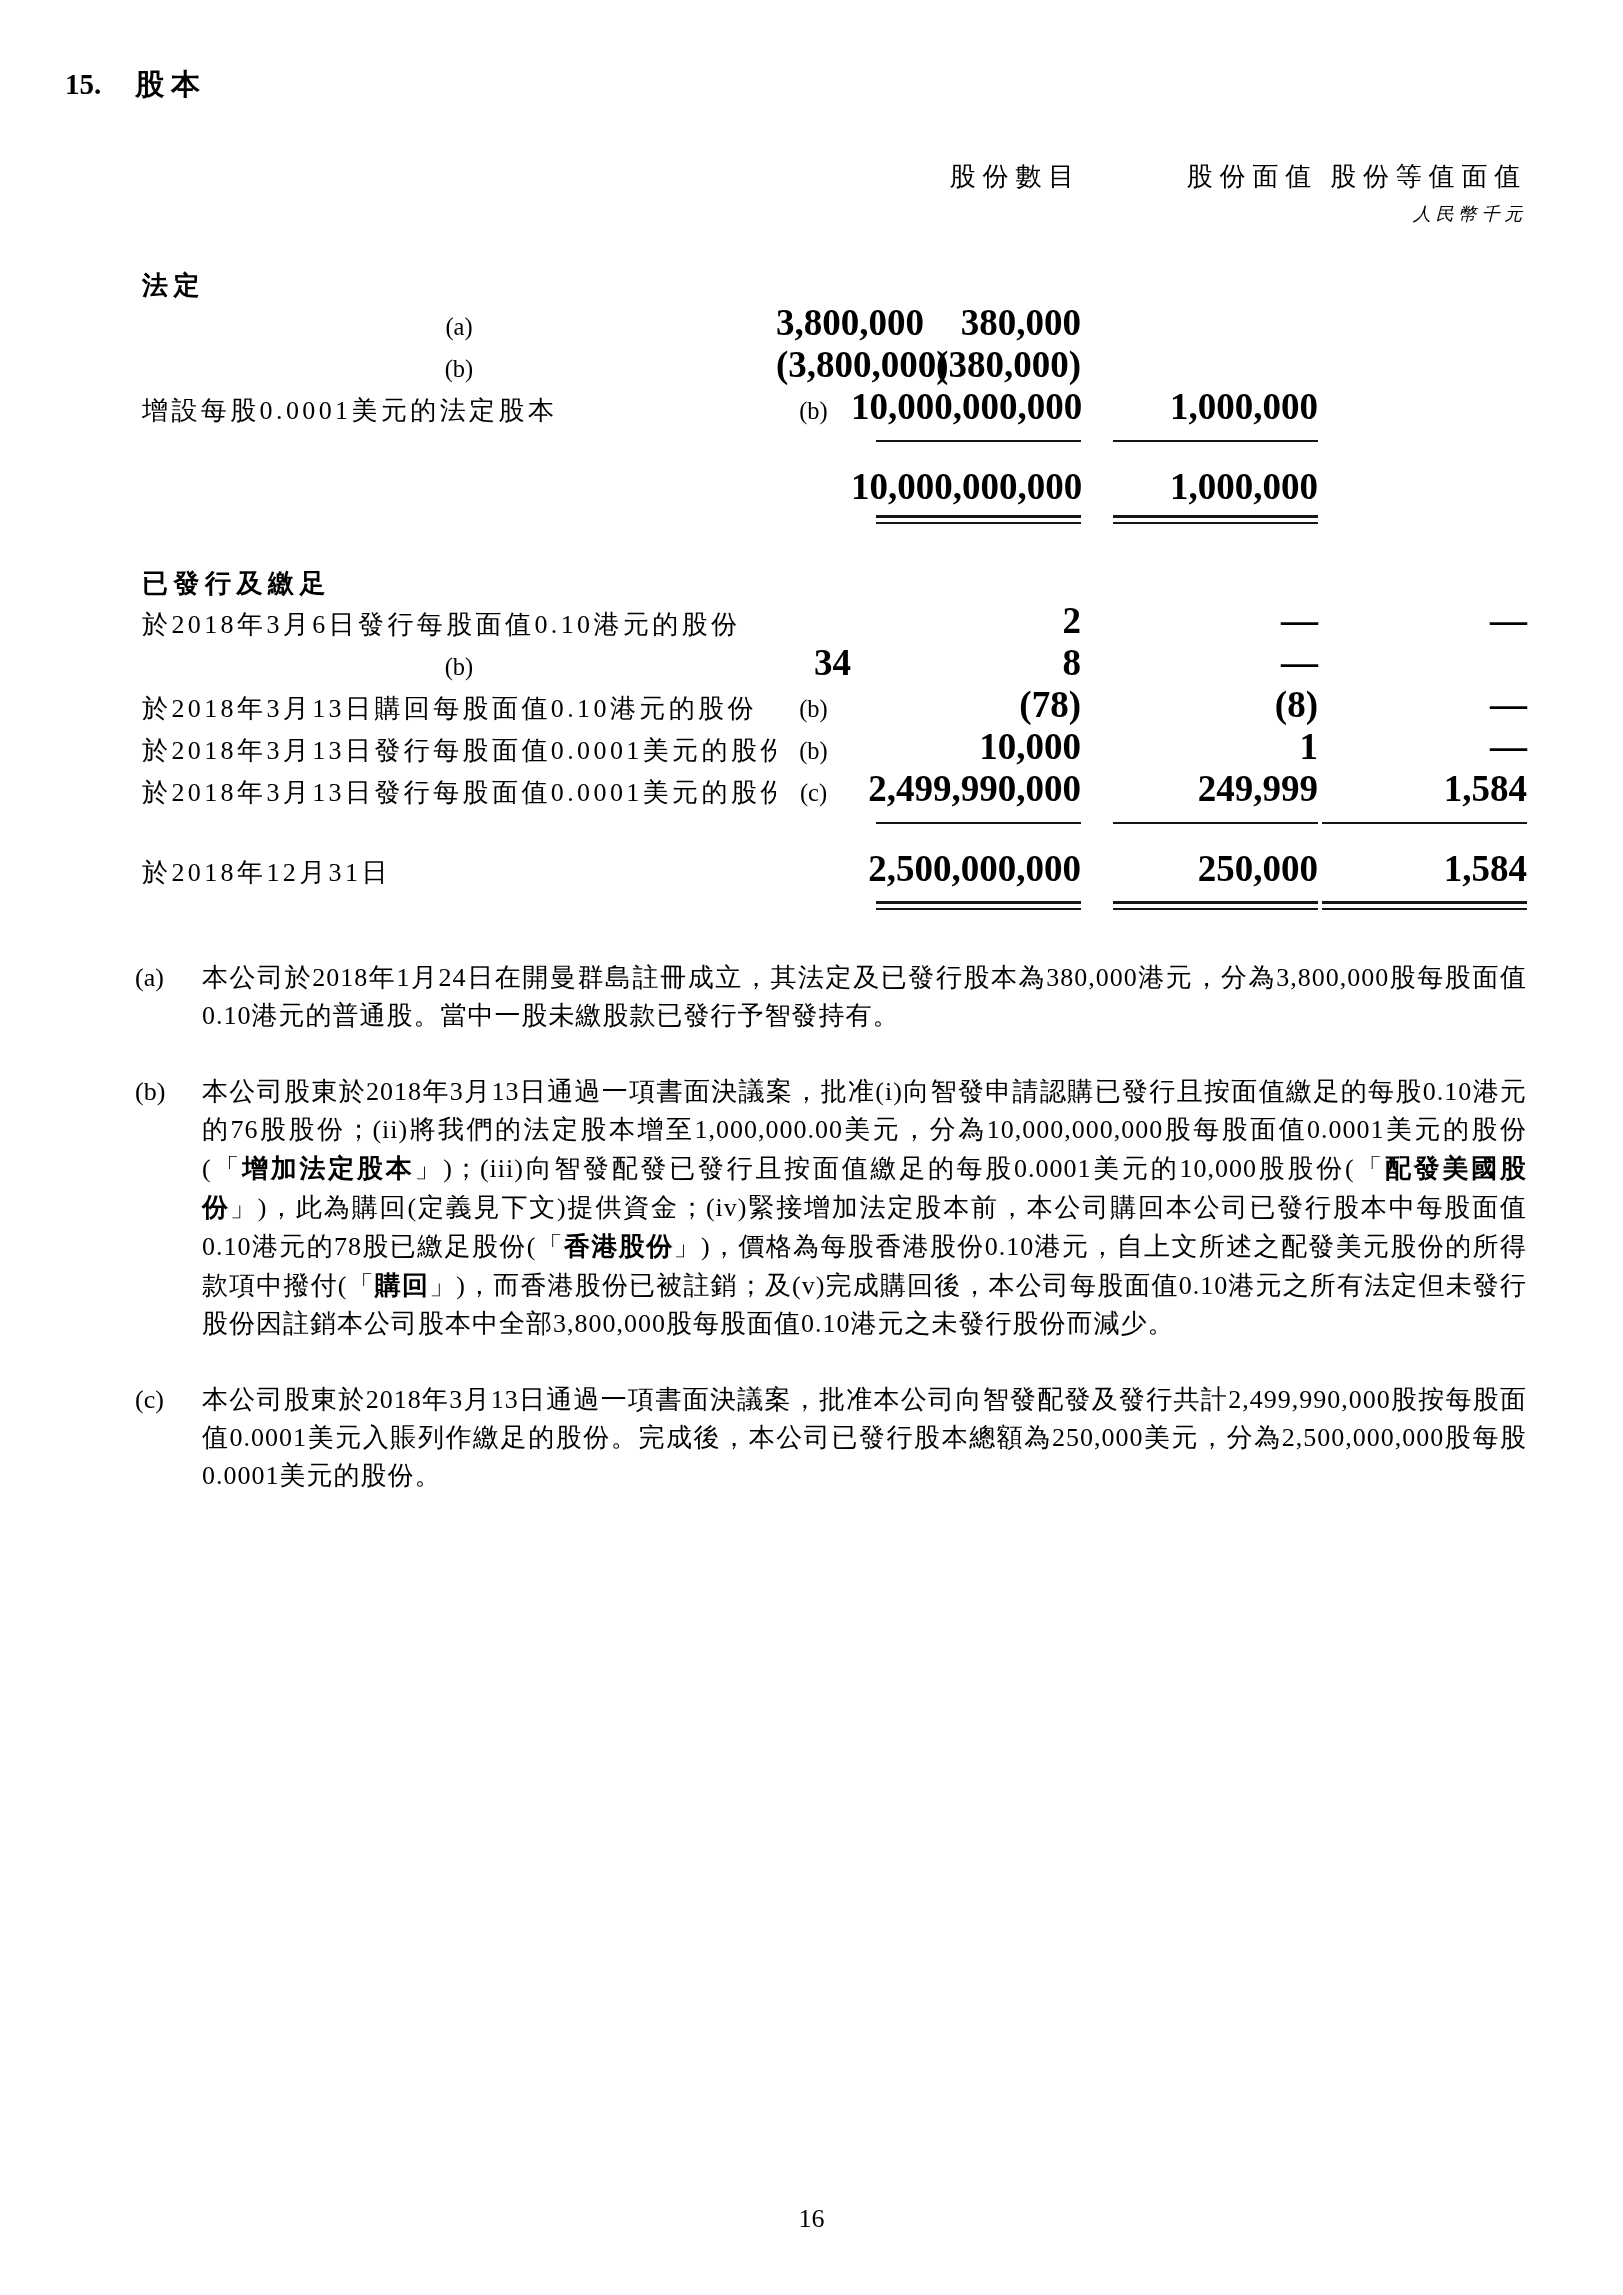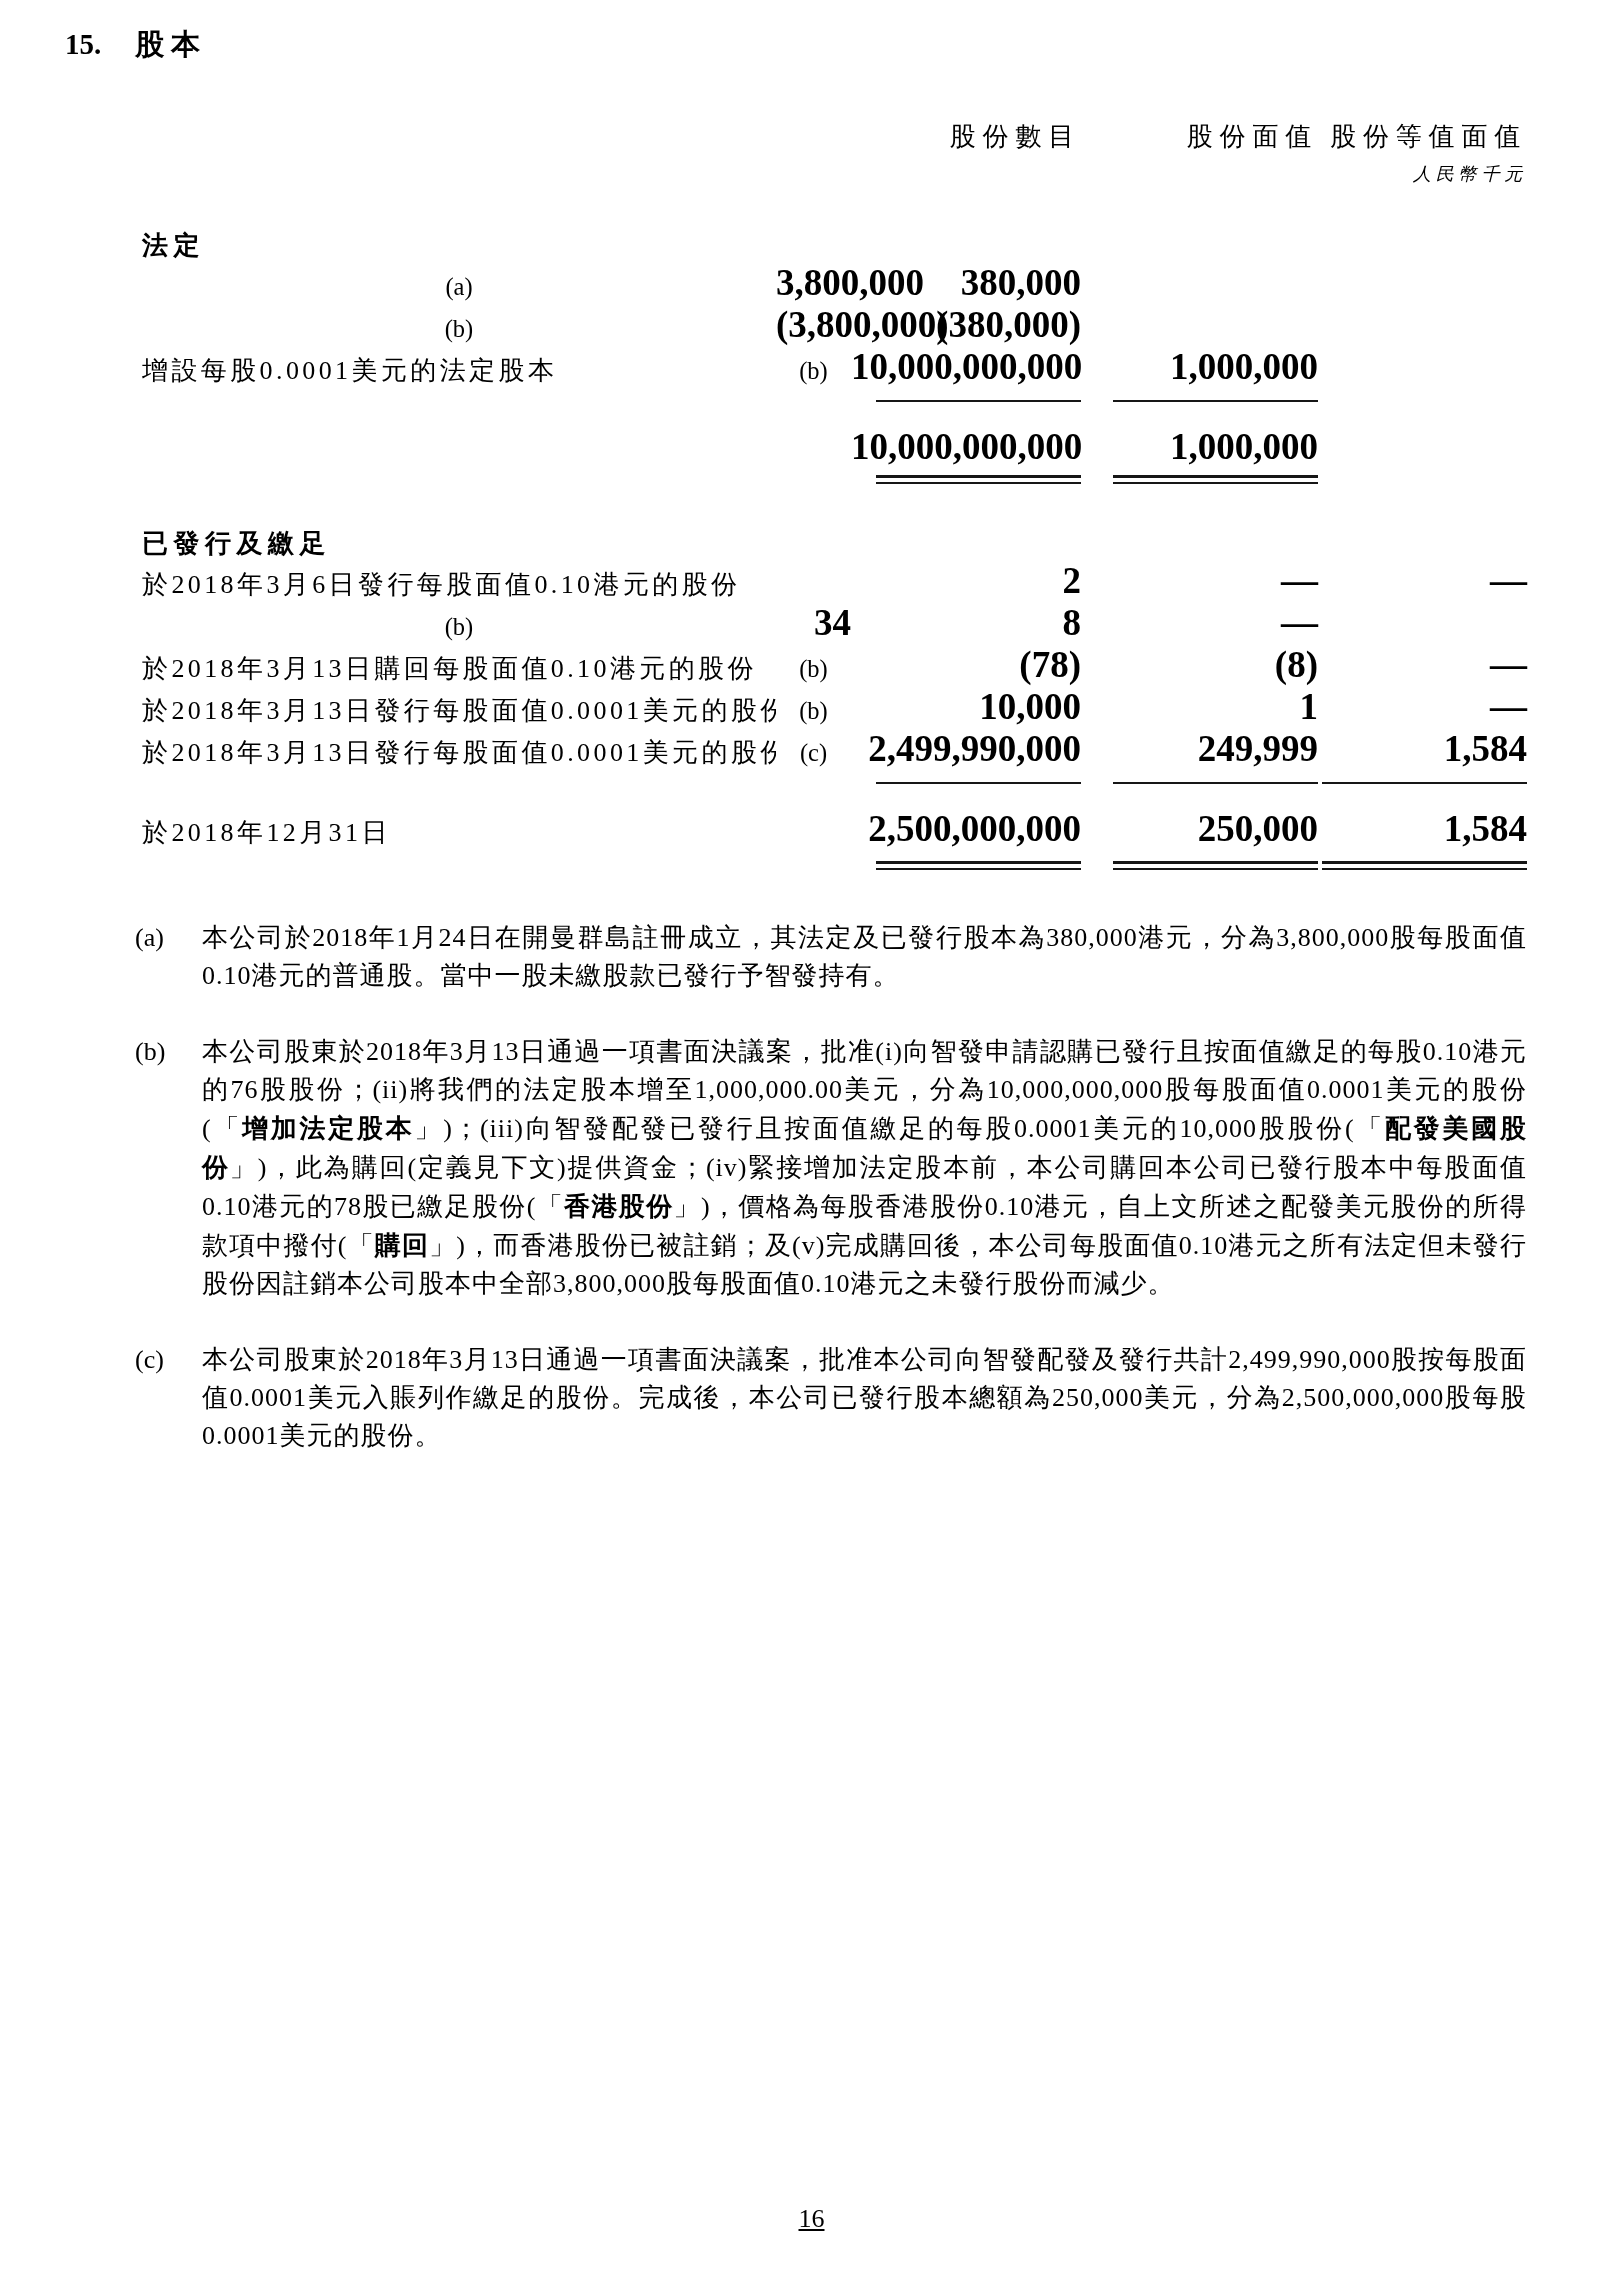--- a/index.html
+++ b/index.html
@@ -3,21 +3,21 @@
 <meta charset="utf-8">
 <style>
   html,body{margin:0;padding:0;background:#e8e8e8;}
   .page{
     position:relative;
     width:1623px;height:2295px;
     margin:0 auto;
     background:#ffffff;color:#000;
     font-family:"Liberation Serif","DejaVu Serif",serif;
     box-sizing:border-box;
-    padding:28px 96px 0 65px;
+    padding:68px 96px 0 65px;
     overflow:hidden;
   }
   
   .heading{display:flex;gap:34px;font-size:29px;font-weight:bold;line-height:33px;}
   .heading .sec-num{font-family:"Liberation Serif","DejaVu Serif",serif;}
   .heading .sec-title{font-family:"Liberation Sans","DejaVu Sans",sans-serif;letter-spacing:6.8px;}
   
   .sheet{margin-left:77px;}
   .grid{display:grid;grid-template-columns:1fr 75px 230px 237px 209px;align-items:baseline;}
   .cell{font-size:26px;line-height:38px;white-space:nowrap;}
@@ -36,21 +36,21 @@
   .rule1{height:2px;background:#161616;width:205px;margin-left:auto;}
   .rule2{width:205px;margin-left:auto;border-top:3.4px solid #161616;border-bottom:2px solid #161616;height:4.1px;box-sizing:content-box;}
   .total-row{margin-top:26px;}
   
   .notes{margin-top:49px;margin-left:70px;}
   .note-item{display:grid;grid-template-columns:67px 1fr;margin-bottom:38px;}
   .note-ref{font-size:26px;line-height:38px;}
   .note-text{font-size:26px;line-height:38px;text-align:justify;letter-spacing:1px;margin:0;}
   .note-text b{font-family:"Liberation Sans","DejaVu Sans",sans-serif;font-weight:bold;}
   
-  .page-number{position:absolute;left:0;right:0;bottom:61px;text-align:center;font-size:26px;text-decoration:underline;}
+  .page-number{position:absolute;left:0;right:0;bottom:61px;text-align:center;font-size:26px;}
 </style>
 </head>
 <body>
 
 <div class="page">
 
   <div class="heading">
     <span class="sec-num">15.</span>
     <span class="sec-title">股本</span>
   </div>

